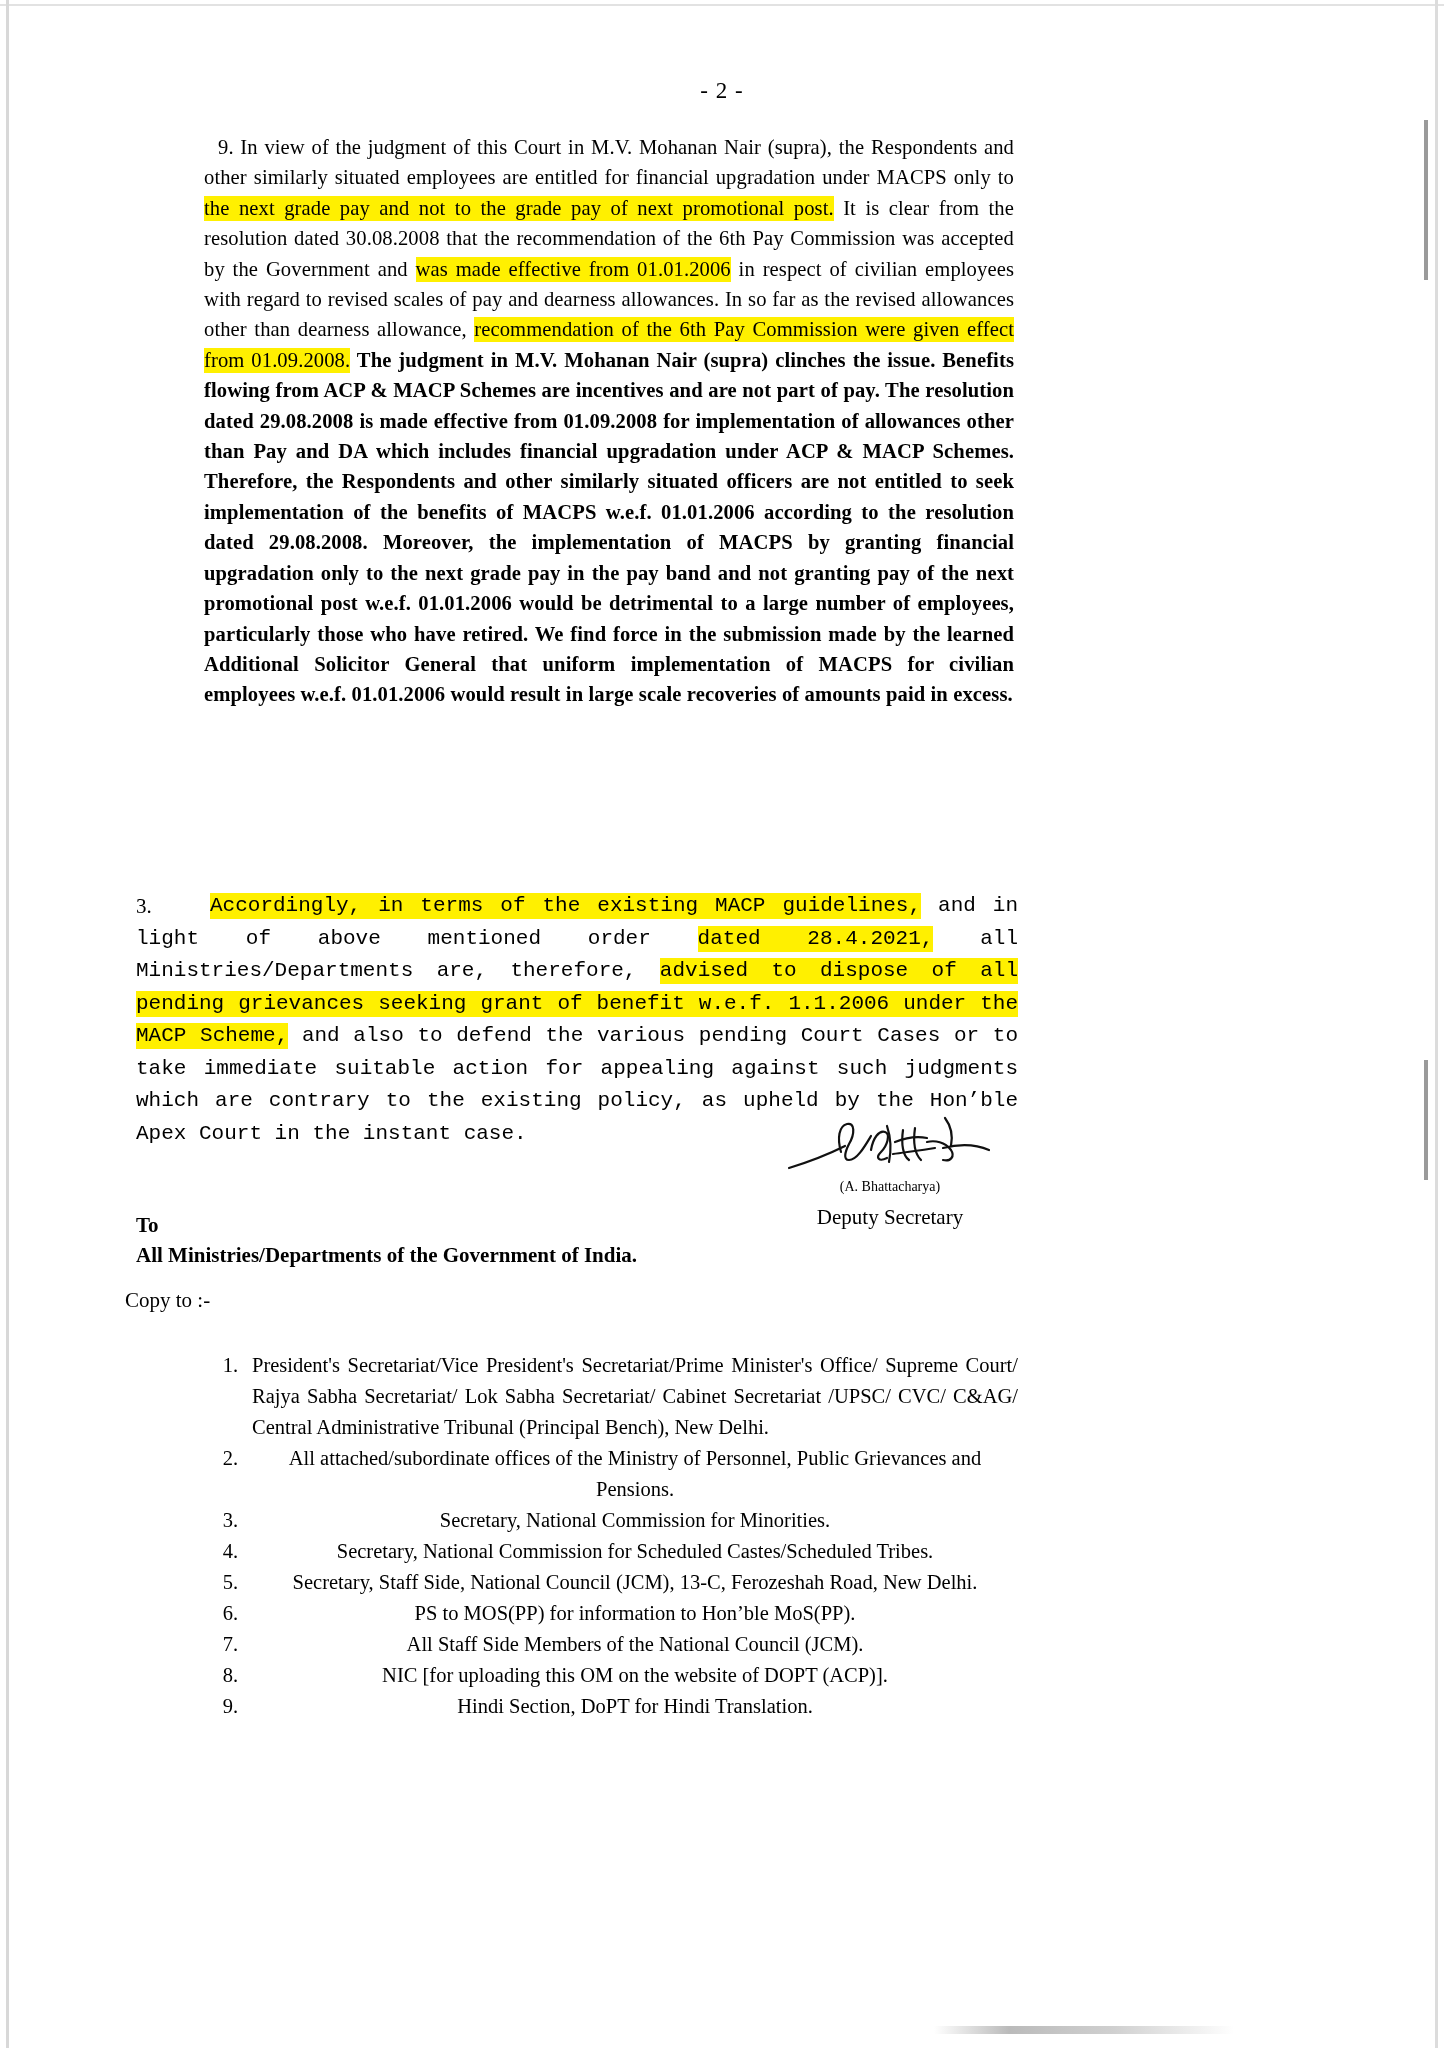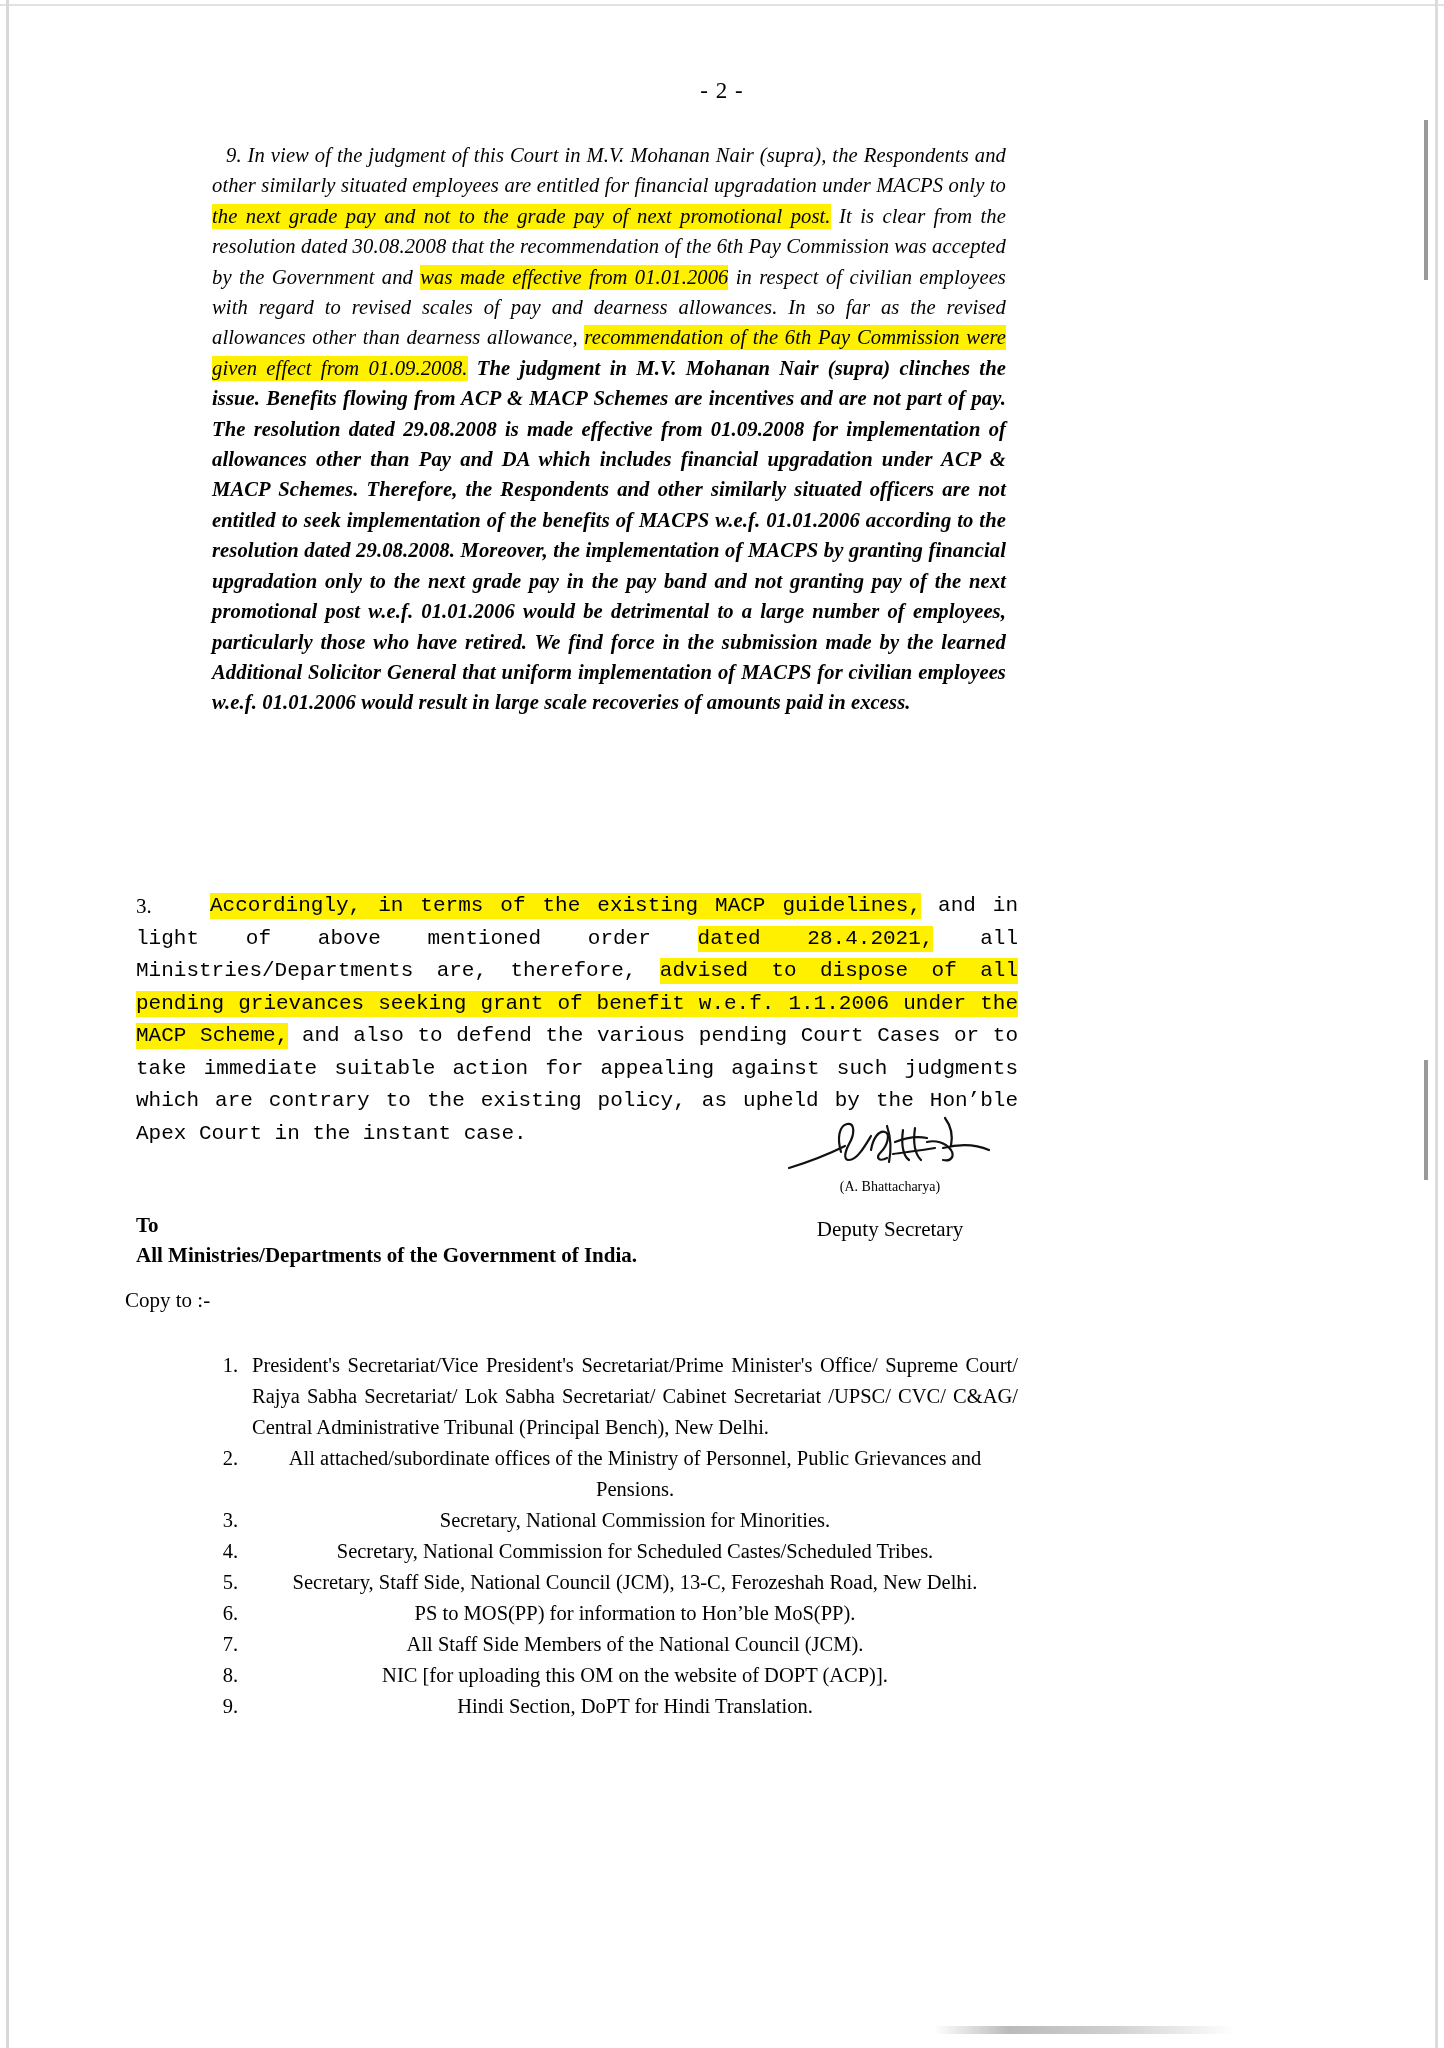--- a/index.html
+++ b/index.html
@@ -55,22 +55,21 @@
   }
 
   
   .quote-block {
     position: absolute;
     top: 128px;
     left: 200px;
     width: 818px;
   }
   .quote-block p {
-    margin: 12px;
-    font-style: italic;
+    margin: 4px;
     font-size: 20.6px;
     line-height: 30.4px;
     text-align: justify;
     text-justify: inter-word;
     letter-spacing: 0.1px;
   }
   .quote-block p.para9 {
     text-indent: 14px;
   }
   .quote-block p.para10 {
@@ -126,21 +125,20 @@
     margin: 0 auto;
   }
   .sig-name {
     font-size: 14px;
     line-height: 30px;
     margin-top: -6px;
   }
   .sig-desig {
     font-size: 21px;
     line-height: 30px;
-    margin-top: 12px;
   }
 
   
   .to-block {
     position: absolute;
     top: 1190px;
     left: 136px;
     width: 880px;
     margin-top: 20px;
   }

